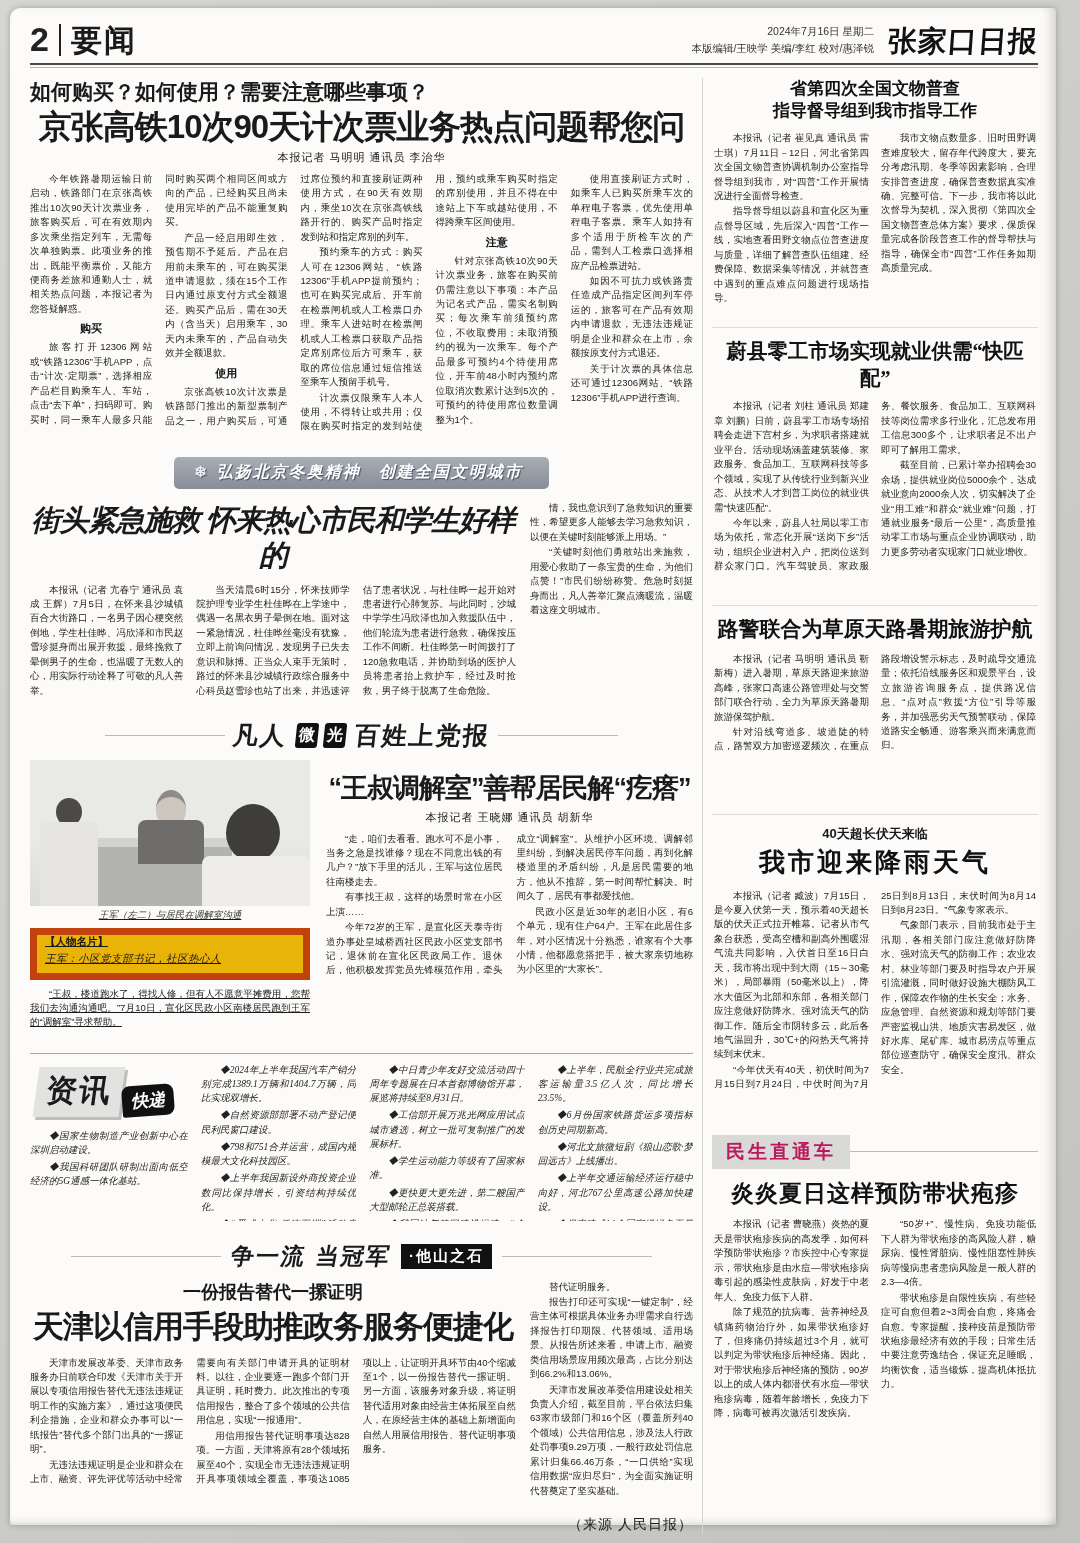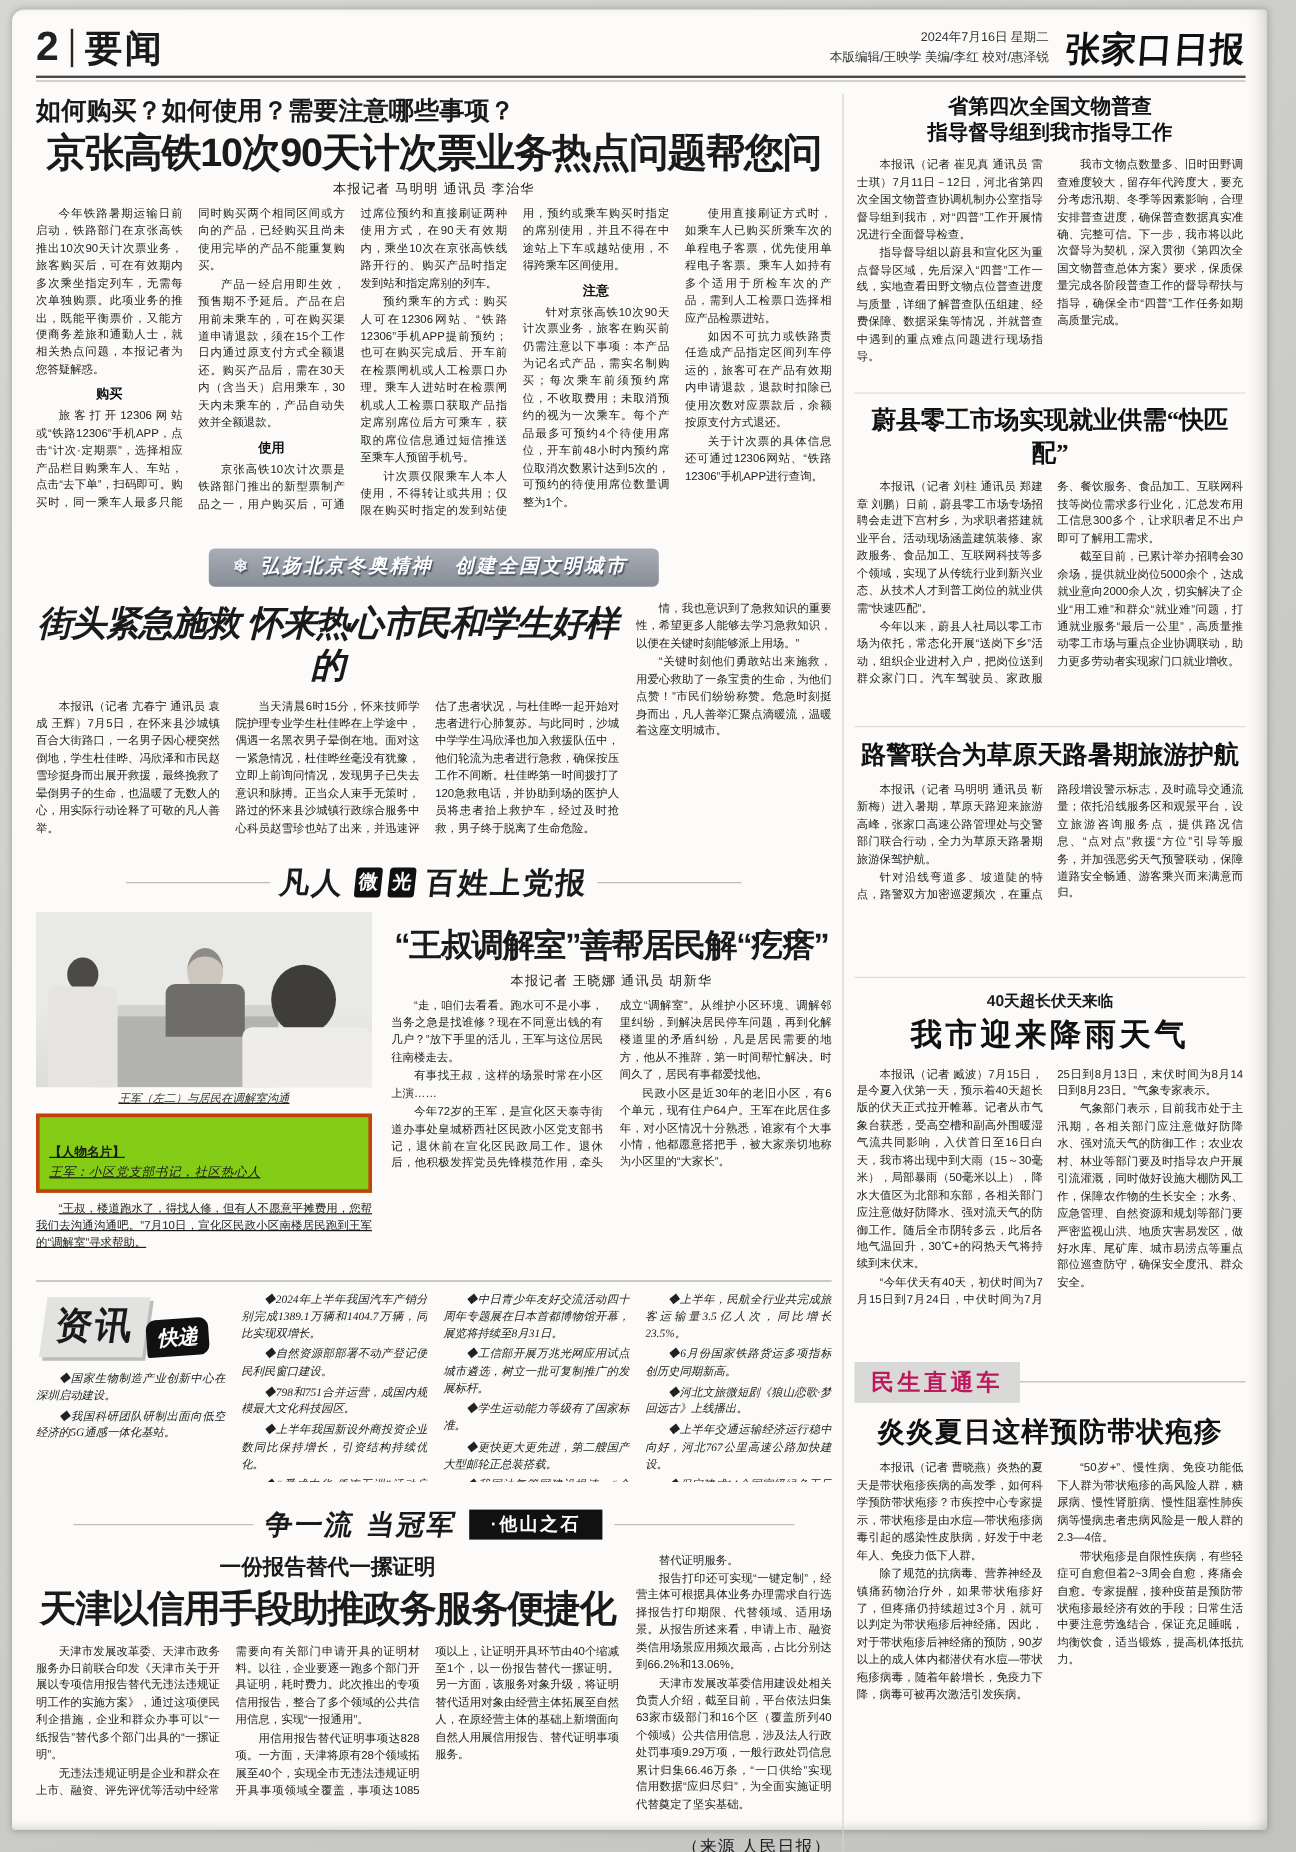--- a/index.html
+++ b/index.html
@@ -51,21 +51,21 @@
   .party-box{display:inline-block;background:#111;color:#fff;font-weight:900;font-size:16px;
     padding:2px 3px;border-radius:3px;margin:0 1px;transform:skewX(-6deg);}
   
   .mediation{display:flex;gap:16px;}
   .med-left{width:280px;flex:none;text-decoration:underline;}
   .photo{height:146px;background:linear-gradient(180deg,#e9e9e7 55%,#dcdcda);position:relative;overflow:hidden;}
   .ph-table{position:absolute;left:16%;bottom:0;width:56%;height:40%;background:#b3b3b1;border-top:9px solid #d2d2d0;}
   .ph-head{position:absolute;border-radius:50%;}
   .ph-body{position:absolute;border-radius:8px 8px 0 0;}
   .caption{font-family:"Liberation Serif",serif;font-style:italic;font-size:9.5px;text-align:center;margin:3px 0 6px;color:#333;}
-  .profile-box{border:3px solid #c2410c;padding:22px 8px 7px;margin-bottom:7px;background:#84cc16;}
+  .profile-box{border:7px solid #c2410c;padding:0 8px 7px;margin-bottom:7px;background:#eab308;}
   .profile-label{font-family:"Liberation Serif",serif;font-weight:900;font-size:10.5px;margin-bottom:3px;}
   .profile-text{font-family:"Liberation Serif",serif;font-style:italic;font-size:10.5px;letter-spacing:.5px;}
   .med-quote{height:58px;overflow:hidden;}
   .med-right{flex:1;min-width:0;}
   .med-headline{font-size:27px;font-weight:900;text-align:center;letter-spacing:-1px;margin:10px 0 0;}
   .cols2m{column-count:2;column-gap:14px;height:170px;overflow:hidden;}
   
   .hl-rule{border-top:1px solid #a8a8a6;margin:8px 0 0;}
   .express{display:flex;gap:13px;padding-top:9px;}
   .exp-col0{width:158px;flex:none;}
@@ -75,21 +75,21 @@
   .exp-kuaidi{position:absolute;left:92px;top:22px;background:#111;color:#fff;font-weight:900;
     font-size:17px;font-style:italic;padding:4px 9px;border-radius:8px 8px 8px 2px;transform:rotate(-4deg);}
   .exp-list{height:158px;overflow:hidden;flex:1;}
   .exp-col0 .exp-list{height:100px;}
   .express-item{font-family:"Liberation Serif",serif;font-style:italic;font-size:9.5px;line-height:1.5;
     text-align:justify;text-indent:2em;margin-bottom:3px;color:#222;}
   
   .banner-bench{display:flex;align-items:center;justify-content:center;gap:10px;margin:12px 0 6px;}
   .banner-bench .line{width:150px;height:1px;background:#bbb;}
   .bench-script{font-family:"DejaVu Serif",serif;font-weight:900;font-size:23px;transform:skewX(-10deg);letter-spacing:2px;}
-  .bench-box{background:#111;color:#fff;font-weight:900;font-size:15px;padding:3px 18px;letter-spacing:2px;}
+  .bench-box{background:#111;color:#fff;font-weight:900;font-size:15px;padding:3px 8px;letter-spacing:2px;}
   
   .tj{display:flex;gap:14px;}
   .tj-left{width:486px;flex:none;}
   .tj-kicker{font-family:"Liberation Serif",serif;font-size:18px;font-weight:900;text-align:center;margin:2px 0 2px;}
   .tj-headline{font-size:31px;font-weight:900;text-align:center;letter-spacing:-1px;margin:0 0 8px;}
   .tj-cols{column-count:3;column-gap:13px;height:168px;overflow:hidden;}
   .tj-side{flex:1;height:254px;overflow:hidden;padding-top:2px;display:flex;flex-direction:column;}
   .attribution{font-size:14px;text-align:right;margin-top:20px;letter-spacing:1px;}
   
   .r-art{padding:4px 2px 6px;}
@@ -143,21 +143,21 @@
             <div class="subhead">购买</div>
             <div class="para">旅客打开12306网站或“铁路12306”手机APP，点击“计次·定期票”，选择相应产品栏目购乘车人、车站，点击“去下单”，扫码即可。购买时，同一乘车人最多只能同时购买两个相同区间或方向的产品，已经购买且尚未使用完毕的产品不能重复购买。</div>
             <div class="para">产品一经启用即生效，预售期不予延后。产品在启用前未乘车的，可在购买渠道申请退款，须在15个工作日内通过原支付方式全额退还。购买产品后，需在30天内（含当天）启用乘车，30天内未乘车的，产品自动失效并全额退款。</div>
             <div class="subhead">使用</div>
             <div class="para">京张高铁10次计次票是铁路部门推出的新型票制产品之一，用户购买后，可通过席位预约和直接刷证两种使用方式，在90天有效期内，乘坐10次在京张高铁线路开行的、购买产品时指定发到站和指定席别的列车。</div>
             <div class="para">预约乘车的方式：购买人可在12306网站、“铁路12306”手机APP提前预约；也可在购买完成后、开车前在检票闸机或人工检票口办理。乘车人进站时在检票闸机或人工检票口获取产品指定席别席位后方可乘车，获取的席位信息通过短信推送至乘车人预留手机号。</div>
             <div class="para">计次票仅限乘车人本人使用，不得转让或共用；仅限在购买时指定的发到站使用，预约或乘车购买时指定的席别使用，并且不得在中途站上下车或越站使用，不得跨乘车区间使用。</div>
             <div class="subhead">注意</div>
             <div class="para">针对京张高铁10次90天计次票业务，旅客在购买前仍需注意以下事项：本产品为记名式产品，需实名制购买；每次乘车前须预约席位，不收取费用；未取消预约的视为一次乘车。每个产品最多可预约4个待使用席位，开车前48小时内预约席位取消次数累计达到5次的，可预约的待使用席位数量调整为1个。</div>
             <div class="para">使用直接刷证方式时，如乘车人已购买所乘车次的单程电子客票，优先使用单程电子客票。乘车人如持有多个适用于所检车次的产品，需到人工检票口选择相应产品检票进站。</div>
-            <div class="para">如因不可抗力或铁路责任造成产品指定区间列车停运的，旅客可在产品有效期内申请退款，退款时扣除已使用次数对应票款后，余额按原支付方式退还。</div>
+            <div class="para">如因不可抗力或铁路责任造成产品指定区间列车停运的，旅客可在产品有效期内申请退款，无违法违规证明是企业和群众在上市，余额按原支付方式退还。</div>
             <div class="para">关于计次票的具体信息还可通过12306网站、“铁路12306”手机APP进行查询。</div>
           </div>
       </div>
 
       <div class="banner-civ-row">
         <div class="banner-civ">
           <span class="snow">❄</span>
           <span>弘扬北京冬奥精神　创建全国文明城市</span>
         </div>
       </div>

